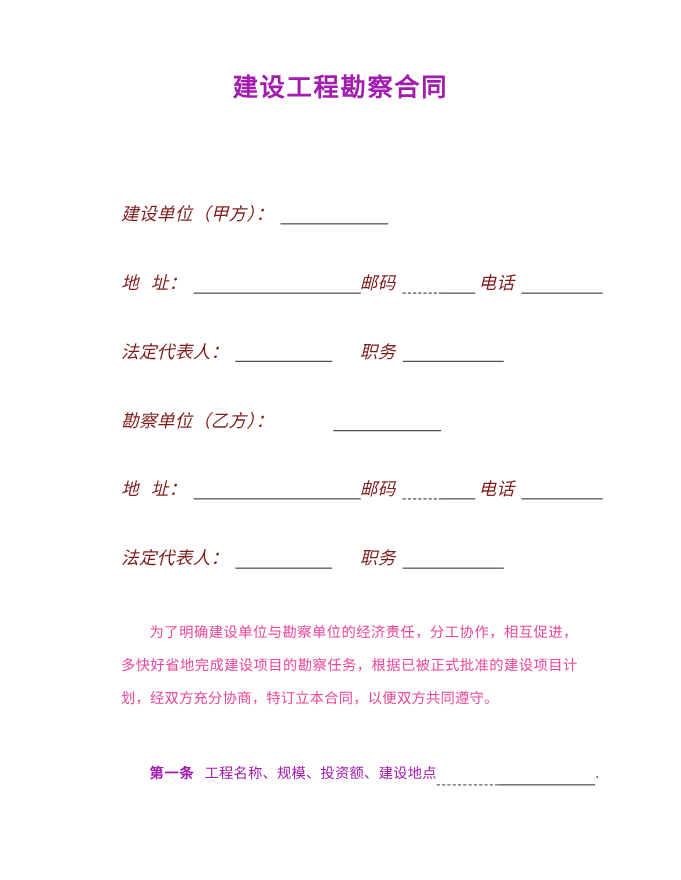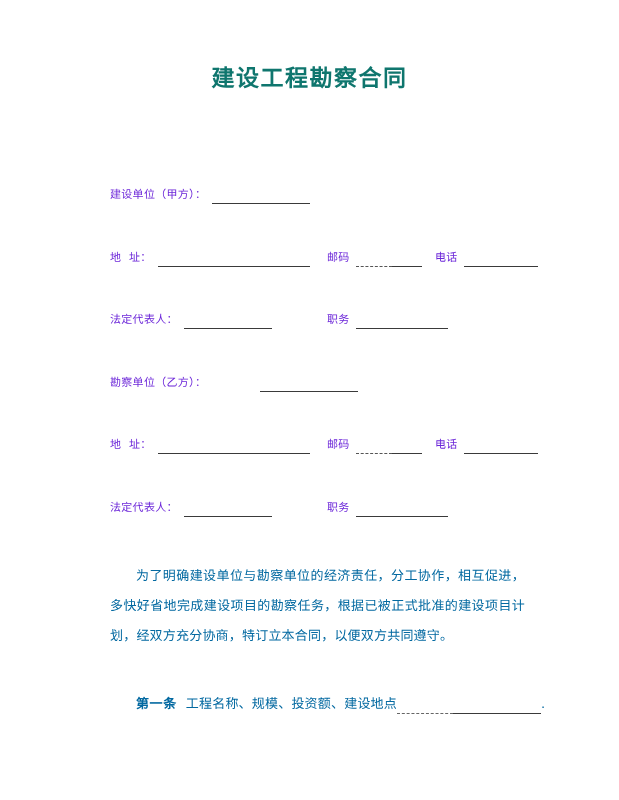--- a/index.html
+++ b/index.html
@@ -28,23 +28,22 @@
   
   .doc-title {
     position: absolute;
     top: 66px;
     left: 0;
     width: 619px;
     text-align: center;
     font-size: 23px;
     font-weight: bold;
     letter-spacing: 1.5px;
-    color: #0f766e;
+    color: #a21caf;
     line-height: 1.3;
-    font-family: Liberation Mono, monospace;
   }
 
   
   .form-block {
     position: absolute;
     top: 186px;
     left: 110px;
     width: 420px;
   }
 
@@ -58,24 +57,25 @@
 
   .fld {
     position: absolute;
     top: 0;
     display: flex;
     align-items: flex-end;
     line-height: 18px;
   }
 
   .lbl {
-    font-size: 11px;
+    font-size: 16px;
     letter-spacing: 0.3px;
-    color: #6d28d9;
+    color: #7f1d1d;
     white-space: pre;
+    font-style: italic;
   }
 
   
   .rule {
     display: inline-block;
     height: 13px;
     border-bottom: 1px solid #3a3a3a;
     margin-left: 6px;
     vertical-align: bottom;
   }
@@ -98,34 +98,34 @@
   .body-para {
     position: absolute;
     top: 561px;
     left: 110px;
     width: 415px;
     font-size: 13px;
     line-height: 30px;
     letter-spacing: 0.2px;
     text-indent: 26px;
     text-align: justify;
-    color: #0369a1;
+    color: #ec4899;
   }
 
   
   .clause {
     position: absolute;
     top: 694px;
     left: 110px;
     width: 420px;
     font-size: 13px;
     line-height: 20px;
     letter-spacing: 0.2px;
     text-indent: 26px;
-    color: #0369a1;
+    color: #a21caf;
     white-space: nowrap;
   }
   .clause-no {
     font-weight: bold;
     letter-spacing: 0.6px;
   }
   .clause-gap {
     display: inline-block;
     width: 9px;
   }

